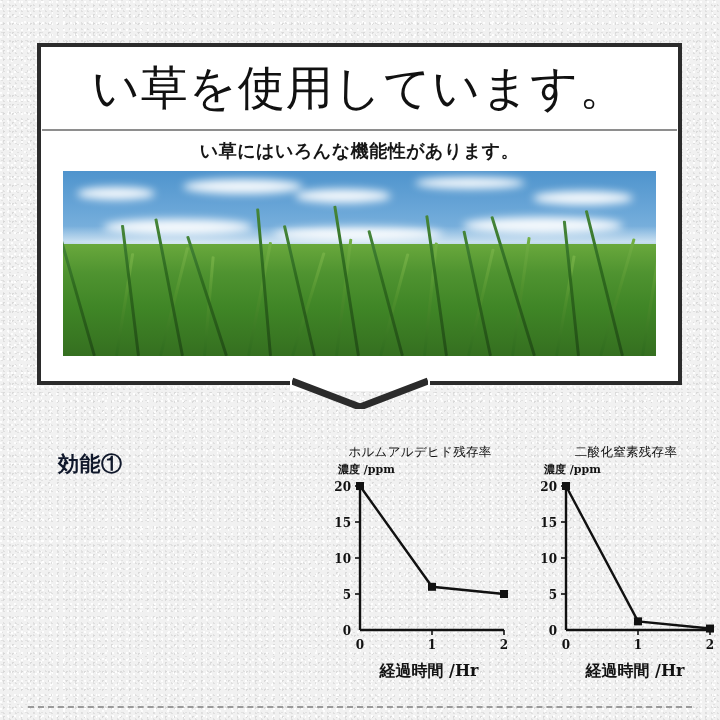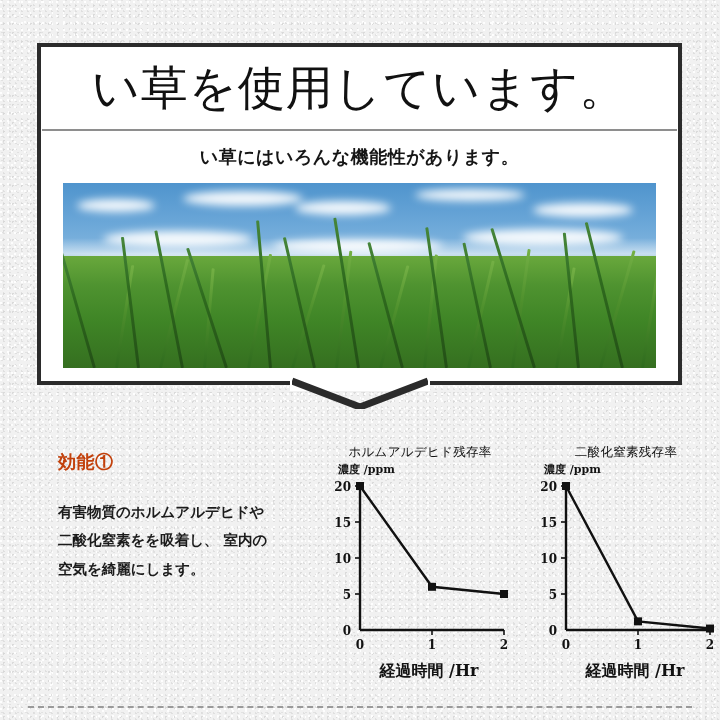--- a/index.html
+++ b/index.html
@@ -73,21 +73,21 @@
     color: #111111;
     font-family: "DejaVu Serif", serif;
     white-space: nowrap;
   }
   #hero-divider {
     height: 2px;
     background: #8e8e8e;
     margin: 0 1px;
   }
   #hero-subtitle-wrap {
-    height: 52px;
+    height: 40px;
     display: flex;
     align-items: center;
     justify-content: center;
   }
   #hero-subtitle {
     font-size: 18px;
     font-weight: bold;
     color: #161616;
     letter-spacing: 0.5px;
     white-space: nowrap;
@@ -148,23 +148,23 @@
     height: 250px;
     z-index: 2;
   }
   #benefit-text {
     position: absolute;
     left: 58px;
     top: 20px;
     width: 258px;
   }
   #benefit-eyebrow {
-    font-size: 18px;
-    font-weight: bold;
-    color: #c2410c;
+    font-size: 21px;
+    font-weight: bold;
+    color: #0f172a;
     letter-spacing: 0.5px;
   }
   #benefit-heading {
     font-size: 32px;
     font-weight: bold;
     color: #111111;
     margin-top: 18px;
     margin-left: 20px;
     letter-spacing: 2px;
   }
@@ -288,25 +288,20 @@
 
 <div id="notch-mask"></div>
 <svg id="notch-arrow" viewBox="0 0 136 34">
   <polyline points="0,6 68,32 136,6" fill="none" stroke="#2b2b2b" stroke-width="7" stroke-linejoin="miter"></polyline>
 </svg>
 
 <div id="benefit-section">
 
   <div id="benefit-text">
     <div id="benefit-eyebrow">効能①</div>
-    <div id="benefit-body">
-      <div>有害物質のホルムアルデヒドや</div>
-      <div>二酸化窒素をを吸着し、 室内の</div>
-      <div>空気を綺麗にします。</div>
-    </div>
   </div>
 
   <div class="chart" id="chart-formaldehyde">
     <div class="chart-title">ホルムアルデヒド残存率</div>
     <div class="chart-ylabel">濃度 /ppm</div>
     <div class="chart-svg-wrap">
       <svg id="svg-chart-0" width="180" height="178" viewBox="0 0 180 178">
           <line x1="30" y1="6" x2="30" y2="152" stroke="#111" stroke-width="2.4"></line>
           <line x1="30" y1="152" x2="174" y2="152" stroke="#111" stroke-width="2.4"></line>
           <text x="21" y="156.5" text-anchor="end" font-size="12" font-family="&quot;DejaVu Serif&quot;, serif" font-weight="bold" fill="#111">0</text>

